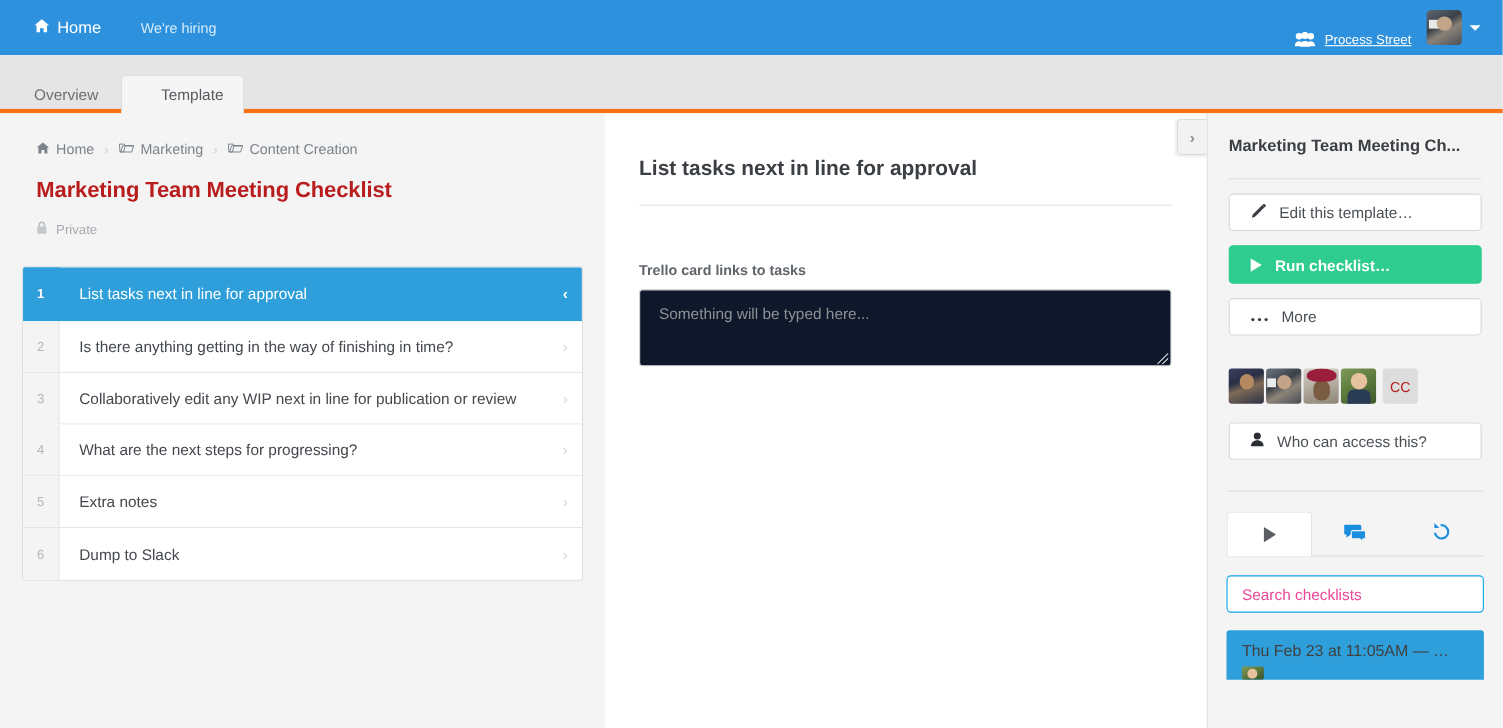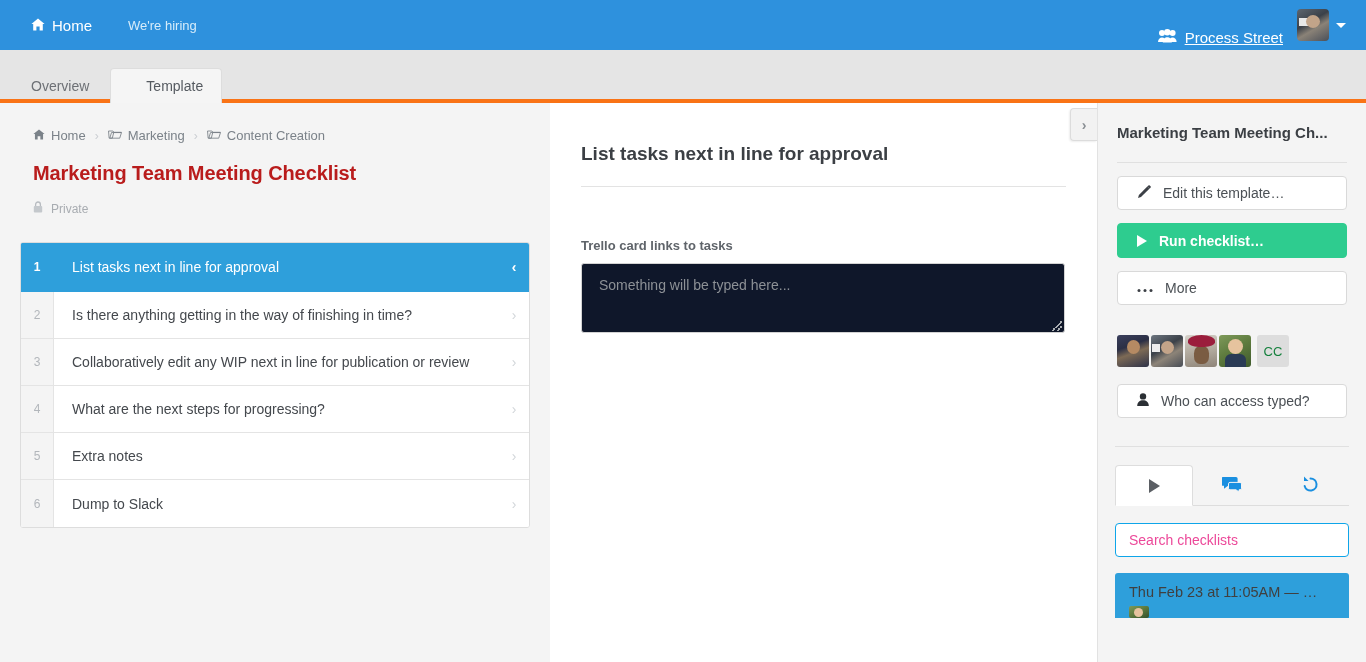--- a/index.html
+++ b/index.html
@@ -24,21 +24,21 @@
     color: #ffffff; font-size: 15px; text-decoration: none;
     display: flex; align-items: center; gap: 7px;
     padding: 0 6px;
   }
   .nav-link.secondary { color: #d6ecfa; font-size: 13px; margin-left: 24px; }
   .nav-right {
     margin-left: auto; display: flex; align-items: center;
     padding-right: 20px; gap: 14px;
   }
   .nav-org {
-    color: #ffffff; font-size: 15px; display: flex; gap: 8px; margin-top: 24px;
+    color: #ffffff; font-size: 12px; display: flex; gap: 8px; margin-top: 24px;
   }
   .avatar-wrap { display: flex; align-items: center; gap: 7px; }
   .nav-avatar {
     width: 32px; height: 32px; border-radius: 4px;
     background: linear-gradient(150deg,#5d6670 0%,#3b4149 40%,#8a8277 60%,#4a4f58 100%);
     position: relative; overflow: hidden; display: block;
   }
   .nav-avatar::after {
     content: ""; position: absolute; left: 9px; top: 6px;
     width: 14px; height: 13px; border-radius: 50%;
@@ -244,21 +244,21 @@
   .av2::after { content:""; position:absolute; left:10px; top:6px; width:13px; height:13px; border-radius:50%; background:#c3a489; }
   .av2::before { content:""; position:absolute; left:1px; top:9px; width:8px; height:8px; background:#ececec; }
   .av3 { background: linear-gradient(170deg,#d6d2cb 0%,#b9b2a6 40%,#8f8579 100%); }
   .av3::after { content:""; position:absolute; left:3px; top:0px; width:27px; height:12px; border-radius:50% 50% 40% 40%; background:#9b1d3c; }
   .av3::before { content:""; position:absolute; left:9px; top:11px; width:15px; height:18px; border-radius:40%; background:#7a5c42; }
   .av4 { background: linear-gradient(150deg,#7f9a5a 0%,#5f7c3f 45%,#3f5a2c 100%); }
   .av4::after { content:""; position:absolute; left:9px; top:4px; width:15px; height:15px; border-radius:50%; background:#e6c39e; }
   .av4::before { content:""; position:absolute; left:6px; top:19px; width:21px; height:14px; background:#2a3b55; border-radius:6px 6px 0 0; }
   .av-initials {
     width: 32px; height: 32px; border-radius: 3px;
-    background: #dddddd; color: #15803d;
+    background: #dddddd; color: #b91c1c;
     display: flex; align-items: center; justify-content: center;
     font-size: 13px; margin-left: 4px;
   }
 
   .rb-rule2 { margin: 28px 17px 0 17px; border-top: 1px solid #e0e0e0; }
 
   .rb-tabs {
     display: flex; margin: 17px 17px 0 17px;
     border-bottom: 1px solid #dddddd; height: 42px;
   }
@@ -481,21 +481,21 @@
     <span class="av-initials">CC</span>
   </div>
 
   <div class="rb-btn plain" style="margin-top:17px;">
     <span>
       <svg width="12" height="13" viewBox="0 0 12 13" aria-hidden="true">
         <circle cx="6" cy="3.4" r="3.2" fill="#2b2f34"></circle>
         <path d="M0.2 13 c0-3.9 2.6-5.8 5.8-5.8 s5.8 1.9 5.8 5.8z" fill="#2b2f34"></path>
       </svg>
     </span>
-    <span>Who can access typed?</span>
+    <span>Who can access this?</span>
   </div>
 
   <div class="rb-rule2"></div>
 
   <div class="rb-tabs">
     <div class="rb-tab active">
       <span class="play-tri-dark"></span>
     </div>
     <div class="rb-tab">
       <span>

